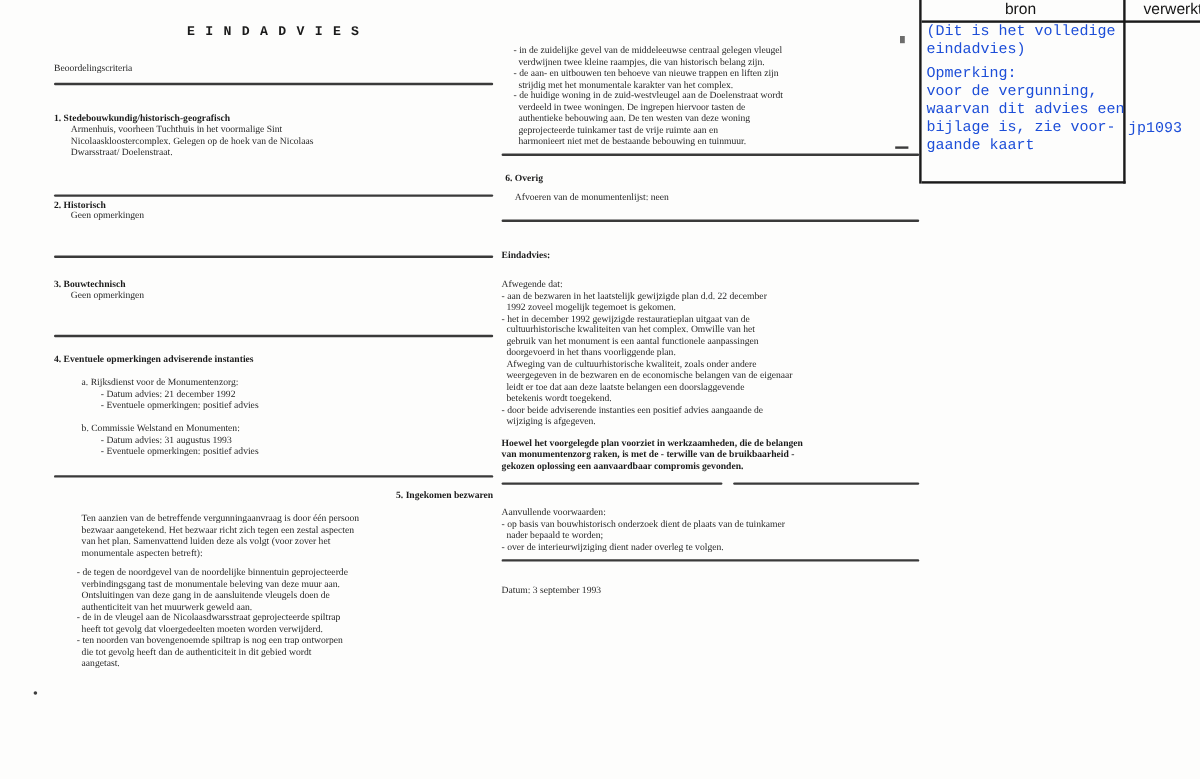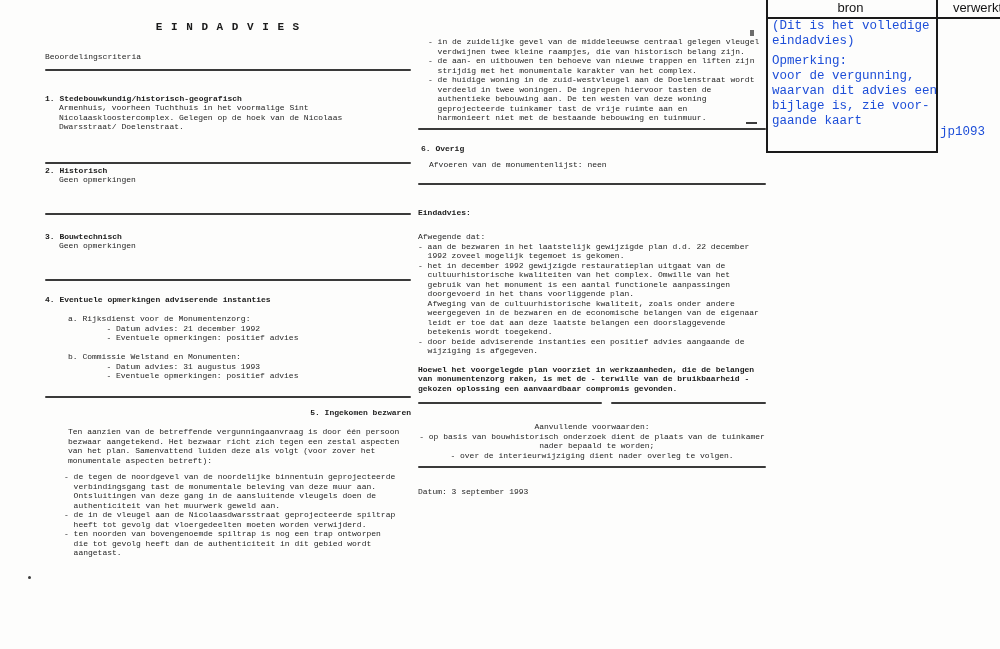--- a/index.html
+++ b/index.html
@@ -7,21 +7,21 @@
     position:relative; width:1000px; height:649px;
     background:#fdfdfc; overflow:hidden;
     font-family:"Liberation Mono", monospace; color:#222;
   }
   .col { position:absolute; }
   .left-col  { left:45px;  top:22px; width:366px; }
   .right-col { left:418px; top:37px; width:348px; }
 
   .mono {
     font-size:8px; line-height:9.5px; white-space:pre-wrap;
-    font-family:Liberation Mono, monospace; color:#262626;
+    font-family:Liberation Serif, serif; color:#262626;
   }
   .bold { font-weight:bold; color:#1b1b1b; }
 
   .doc-title {
     text-align:center; font-size:11px; line-height:10px;
     font-weight:bold; letter-spacing:1px; color:#1b1b1b;
     white-space:pre; margin-bottom:20px;
   }
 
   .rule { height:2px; background:#3a3a3a; border-radius:1px; }
@@ -50,21 +50,21 @@
   .stamp-h-verwerkt { padding-left:20px; }
   .stamp-divider { position:absolute; left:168px; top:0; width:2px; height:153px; background:#1a1a1a; }
   .stamp-bottom  { position:absolute; left:0; top:151px; width:170px; height:2px; background:#1a1a1a; }
   .stamp-note, .stamp-remark, .stamp-code {
     position:absolute; white-space:pre-wrap;
     font-family:"Liberation Mono", monospace;
     font-size:12.5px; line-height:15px; color:#1d4ed8;
   }
   .stamp-note   { left:4px; top:19px; }
   .stamp-remark { left:4px; top:54px; }
-  .stamp-code   { left:172px; top:125px; }
+  .stamp-code   { left:172px; top:100px; }
 
   
   .artifact { position:absolute; background:#3c3c3c; }
   .artifact-dot   { left:28px;  top:576px; width:3px;  height:3px; border-radius:50%; }
   .artifact-mark  { left:750px; top:30px;  width:4px;  height:6px; opacity:.75; }
   .artifact-dash  { left:746px; top:122px; width:11px; height:2px; }
 </style>
 </head>
 <body>
 
@@ -147,21 +147,21 @@
   wijziging is afgegeven.</div>
     <div class="mono bold" style="margin-top:9px;">Hoewel het voorgelegde plan voorziet in werkzaamheden, die de belangen
 van monumentenzorg raken, is met de - terwille van de bruikbaarheid -
 gekozen oplossing een aanvaardbaar compromis gevonden.</div>
 
     <div class="rule-split" style="margin-top:9px;">
       <div class="seg seg1"></div>
       <div class="seg seg2"></div>
     </div>
 
-    <div class="mono" style="margin-top:18px;text-align:center;">Aanvullende voorwaarden:
+    <div class="mono" style="margin-top:18px;">Aanvullende voorwaarden:
 - op basis van bouwhistorisch onderzoek dient de plaats van de tuinkamer
   nader bepaald te worden;
 - over de interieurwijziging dient nader overleg te volgen.</div>
     <div class="rule" style="margin-top:6px;"></div>
     <div class="mono" style="margin-top:19px;">Datum: 3 september 1993</div>
   </div>
 
   <div class="stamp">
     <div class="stamp-header">
       <div class="stamp-h-bron">bron</div>

